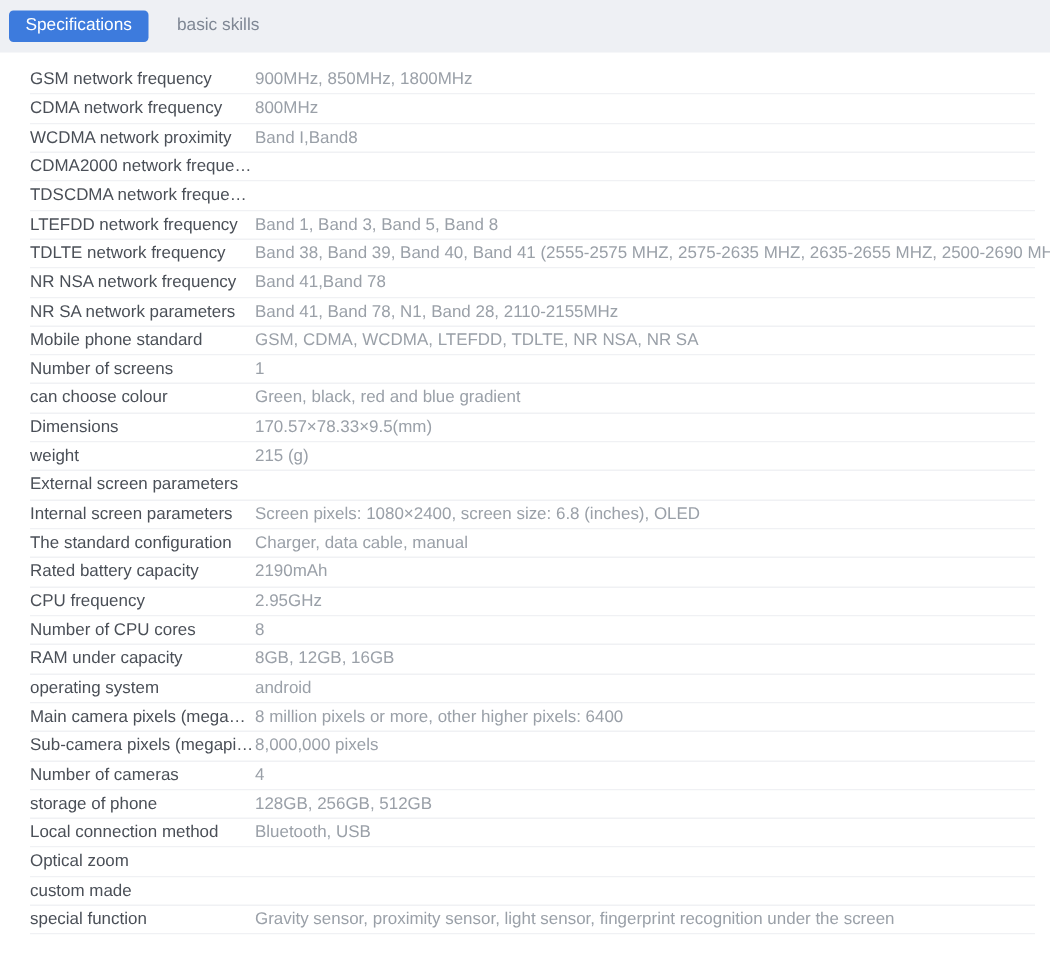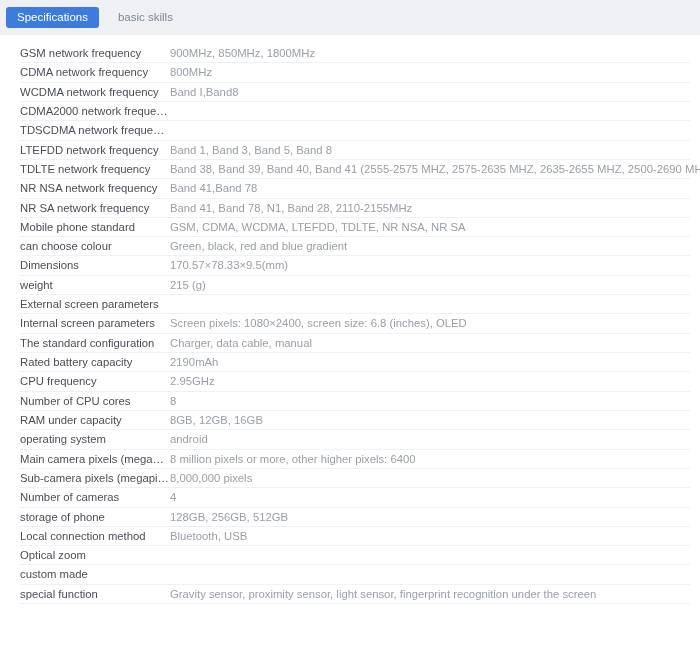--- a/index.html
+++ b/index.html
@@ -102,28 +102,29 @@
 
 <div class="page">
 
   <div class="tabbar">
     <div class="tab active">Specifications</div><div class="tab inactive">basic skills</div>
   </div>
 
   <div class="spec-table">
       <div class="spec-row"><span class="spec-label">GSM network frequency</span><span class="spec-value">900MHz, 850MHz, 1800MHz</span></div>
       <div class="spec-row"><span class="spec-label">CDMA network frequency</span><span class="spec-value">800MHz</span></div>
-      <div class="spec-row"><span class="spec-label">WCDMA network frequency</span><span class="spec-value">Band I,Band8</span></div>
+      <div class="spec-row"><span class="spec-label">WCDMA network proximity</span><span class="spec-value">Band I,Band8</span></div>
       <div class="spec-row"><span class="spec-label">CDMA2000 network frequency</span><span class="spec-value"></span></div>
       <div class="spec-row"><span class="spec-label">TDSCDMA network frequency</span><span class="spec-value"></span></div>
       <div class="spec-row"><span class="spec-label">LTEFDD network frequency</span><span class="spec-value">Band 1, Band 3, Band 5, Band 8</span></div>
       <div class="spec-row"><span class="spec-label">TDLTE network frequency</span><span class="spec-value">Band 38, Band 39, Band 40, Band 41 (2555-2575 MHZ, 2575-2635 MHZ, 2635-2655 MHZ, 2500-2690 MHZ)</span></div>
       <div class="spec-row"><span class="spec-label">NR NSA network frequency</span><span class="spec-value">Band 41,Band 78</span></div>
-      <div class="spec-row"><span class="spec-label">NR SA network frequency</span><span class="spec-value">Band 41, Band 78, N1, Band 28, 2110-2155MHz</span></div>
+      <div class="spec-row"><span class="spec-label">NR SA network parameters</span><span class="spec-value">Band 41, Band 78, N1, Band 28, 2110-2155MHz</span></div>
       <div class="spec-row"><span class="spec-label">Mobile phone standard</span><span class="spec-value">GSM, CDMA, WCDMA, LTEFDD, TDLTE, NR NSA, NR SA</span></div>
+      <div class="spec-row"><span class="spec-label">Number of screens</span><span class="spec-value">1</span></div>
       <div class="spec-row"><span class="spec-label">can choose colour</span><span class="spec-value">Green, black, red and blue gradient</span></div>
       <div class="spec-row"><span class="spec-label">Dimensions</span><span class="spec-value">170.57×78.33×9.5(mm)</span></div>
       <div class="spec-row"><span class="spec-label">weight</span><span class="spec-value">215 (g)</span></div>
       <div class="spec-row"><span class="spec-label">External screen parameters</span><span class="spec-value"></span></div>
       <div class="spec-row"><span class="spec-label">Internal screen parameters</span><span class="spec-value">Screen pixels: 1080×2400, screen size: 6.8 (inches), OLED</span></div>
       <div class="spec-row"><span class="spec-label">The standard configuration</span><span class="spec-value">Charger, data cable, manual</span></div>
       <div class="spec-row"><span class="spec-label">Rated battery capacity</span><span class="spec-value">2190mAh</span></div>
       <div class="spec-row"><span class="spec-label">CPU frequency</span><span class="spec-value">2.95GHz</span></div>
       <div class="spec-row"><span class="spec-label">Number of CPU cores</span><span class="spec-value">8</span></div>
       <div class="spec-row"><span class="spec-label">RAM under capacity</span><span class="spec-value">8GB, 12GB, 16GB</span></div>

